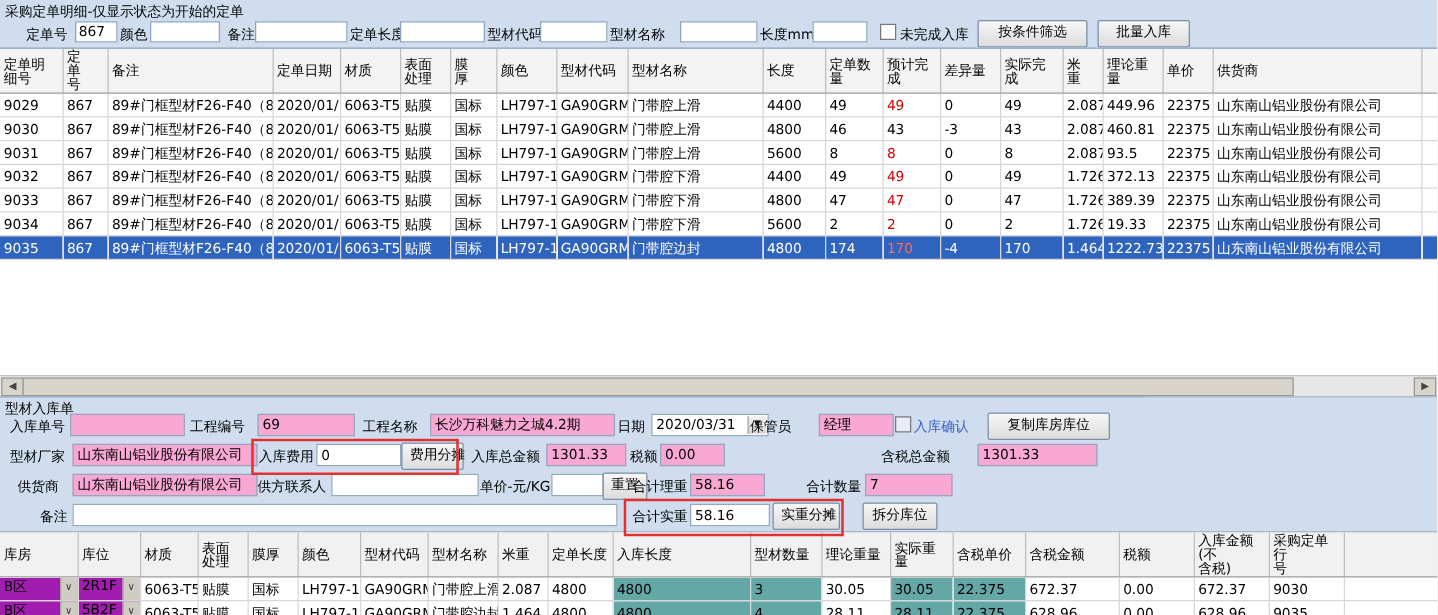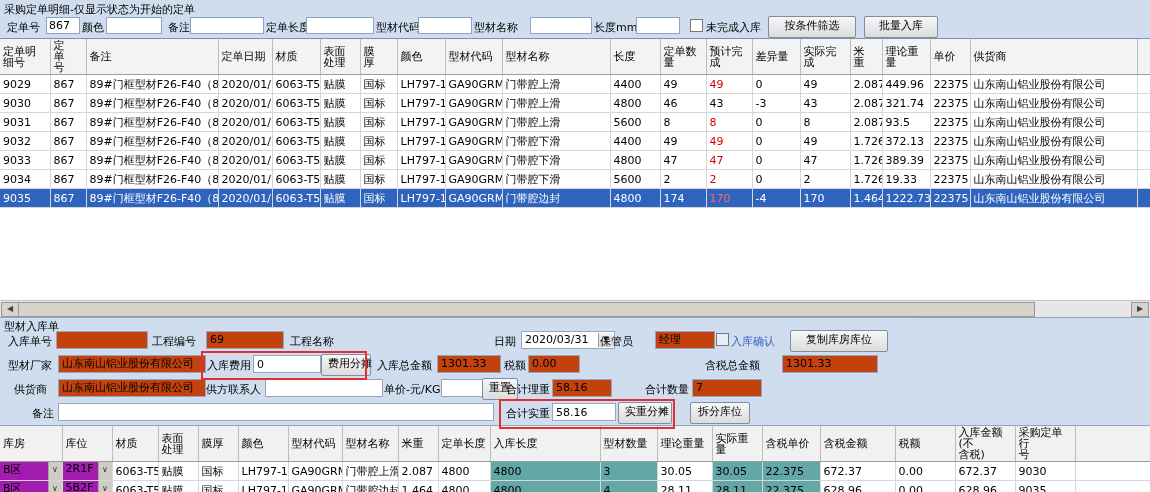--- a/index.html
+++ b/index.html
@@ -1,19 +1,19 @@
 <!DOCTYPE html>
 <html><head>
 <meta charset="utf-8">
 <style>
   html,body{margin:0;padding:0}
   .app{position:relative;width:1150px;height:492px;background:#cfddee;font-family:"DejaVu Sans","Liberation Sans",sans-serif;font-size:11px;color:#000;overflow:hidden}
   .sec-title{position:absolute;left:4px;top:2px;white-space:nowrap}
   
-  .filter-bar{position:absolute;left:2px;top:15px;width:1042px;height:23px}
+  .filter-bar{position:absolute;left:16px;top:15px;width:1042px;height:23px}
   .flabel{position:absolute;top:5px;white-space:nowrap}
   .finp{position:absolute;top:2px;height:15px;border:1px solid #8aa5c3;background:#fff;padding:0 2px;font:11px "DejaVu Sans","Liberation Sans",sans-serif}
   .btn{position:absolute;top:1px;height:20px;border:1px solid #7e8fa5;border-radius:2px;background:linear-gradient(#f7f7f7,#dcdcdc);font:11px "DejaVu Sans","Liberation Sans",sans-serif;text-align:center;line-height:18px;padding:0 6px;white-space:nowrap}
   .cb{position:absolute;width:11px;height:11px;background:#fff;border:1px solid #777}
   
   .grid-wrap{position:absolute;left:0;top:38px;width:1150px;height:278px;background:#ffffff;border-top:1px solid #7b91ad;border-bottom:1px solid #90a4bd;overflow:hidden}
   table{border-collapse:collapse;table-layout:fixed;width:1150px}
   th{background:#f3f3f3;border-right:1px solid #bdbdbd;border-bottom:1px solid #9d9d9d;font-weight:normal;text-align:left;vertical-align:middle;padding:1px 3px;white-space:pre-line;line-height:11px;font-size:11px}
   #tgrid th{height:28px}
   #bgrid th{height:22px;background:#f1f1f1}
@@ -25,21 +25,21 @@
   td.combo{background:#a21caf;padding-right:0}
   td.combo .arrow{float:right;width:13px;font-size:8px;color:#333;text-align:center;background:#cfccc5;border-left:1px solid #a7a39a;height:18px;line-height:16px}
   
   .hscroll{position:absolute;left:0;bottom:0;width:1150px;height:16px;background:#e7e7e7;border-top:1px solid #c4c4c4}
   .harrow{position:absolute;top:1px;width:16px;height:13px;background:#d8d4cc;border:1px solid #979context79797;border:1px solid #979797;text-align:center;line-height:12px;font-size:8px;color:#444}
   .hthumb{position:absolute;left:18px;top:1px;width:1015px;height:13px;background:#d8d4cc;border:1px solid #979797}
   
   .sec-bottom{position:absolute;left:0;top:317px;width:916px;height:175px;background:#cfddee;border-top:1px solid #93a8c0}
   .btitle{position:absolute;left:4px;top:1px}
   .blabel{position:absolute;white-space:nowrap}
-  .bfld{position:absolute;height:16px;border:1px solid #93a7be;background:#c2410c;padding:0 3px;line-height:16px;white-space:nowrap;overflow:hidden;font-size:11px}
+  .bfld{position:absolute;height:16px;border:1px solid #93a7be;background:#f9a8d4;padding:0 3px;line-height:16px;white-space:nowrap;overflow:hidden;font-size:11px}
   .bfld.white{background:#fff}
   input.bfld{font:11px "DejaVu Sans","Liberation Sans",sans-serif}
   .datebtn{position:absolute;right:1px;top:1px;width:14px;height:14px;background:linear-gradient(#f2f2f2,#d5d5d5);border-left:1px solid #9a9a9a;text-align:center;line-height:13px;font-size:7px;color:#222}
   .bluelbl{color:#3b62c4}
   .redbox{position:absolute;border:2px solid #e03030;pointer-events:none;z-index:6;background:transparent}
   .bgrid-wrap{position:absolute;left:0;top:107px;width:1150px;height:68px;background:#fff;border-top:1px solid #90a4bd}
 </style>
 </head>
 <body>
 
@@ -159,21 +159,21 @@
             <td>国标</td>
             <td>LH797-1LL0</td>
             <td>GA90GRM03</td>
             <td>门带腔上滑</td>
             <td>4800</td>
             <td>46</td>
             <td>43</td>
             <td>-3</td>
             <td>43</td>
             <td>2.087</td>
-            <td>321.74</td>
+            <td>460.81</td>
             <td>22375</td>
             <td>山东南山铝业股份有限公司</td>
             <td></td>
           </tr>
           <tr>
             <td>9031</td>
             <td>867</td>
             <td>89#门框型材F26-F40（866+867）</td>
             <td>2020/01/13</td>
             <td>6063-T5</td>
@@ -291,20 +291,21 @@
   </div>
 
   <div class="sec-bottom">
     <div class="btitle">型材入库单</div>
 
     <span class="blabel" style="left:8px;top:16px">入库单号</span>
     <div class="bfld" style="left:56px;top:13px;width:84px"></div>
     <span class="blabel" style="left:152px;top:16px">工程编号</span>
     <div class="bfld" style="left:206px;top:13px;width:70px">69</div>
     <span class="blabel" style="left:290px;top:16px">工程名称</span>
+    <div class="bfld" style="left:344px;top:13px;width:140px">长沙万科魅力之城4.2期</div>
     <span class="blabel" style="left:494px;top:16px">日期</span>
     <div class="bfld white" style="left:521px;top:13px;width:86px">
       <span>2020/03/31</span>
       <span class="datebtn">▼</span>
     </div>
     <span class="blabel" style="left:600px;top:16px">保管员</span>
     <div class="bfld" style="left:655px;top:13px;width:52px">经理</div>
     <span class="cb" style="left:716px;top:15px;background:#e8eef5"></span>
     <span class="blabel bluelbl" style="left:731px;top:16px">入库确认</span>
     <div class="btn" style="left:790px;top:12px;width:84px">复制库房库位</div>

